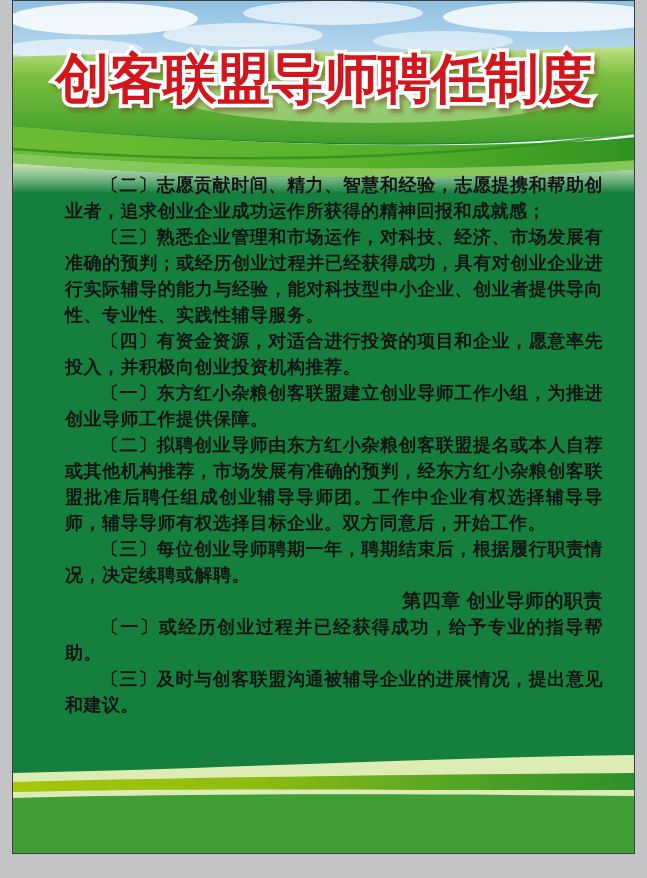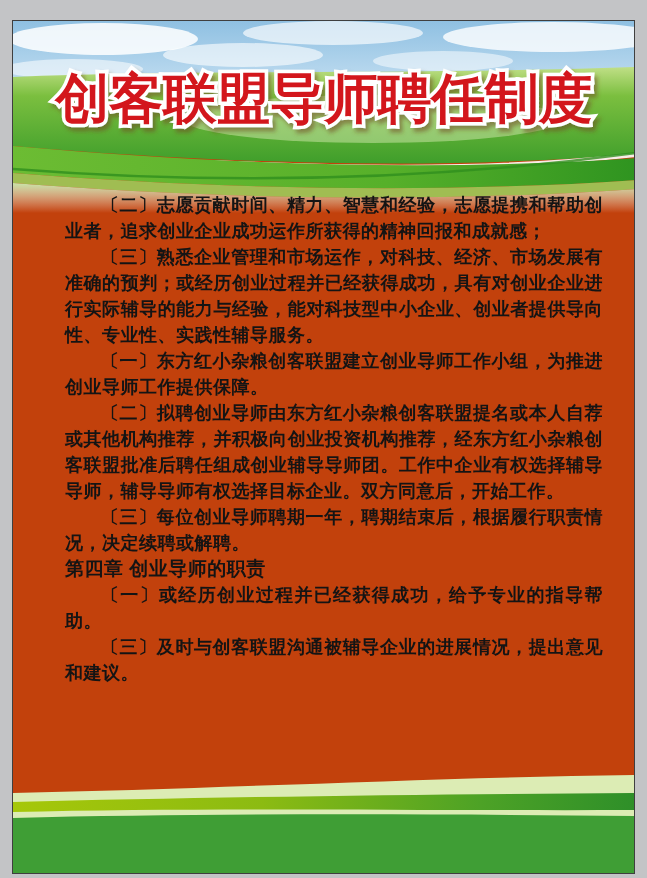--- a/index.html
+++ b/index.html
@@ -4,41 +4,41 @@
 <style>
   html,body{margin:0;padding:0;}
   body{
     width:647px;height:878px;
     background:#c3c4c6;
     font-family:"Liberation Sans","DejaVu Sans",sans-serif;
     position:relative;
     overflow:hidden;
   }
   .poster{
-    position:absolute;left:12px;top:20px;
+    position:absolute;left:12px;top:0;
     width:621px;height:852px;
-    background:#c2410c;
+    background:#15803d;
     border:1px solid #3f3f3f;
     overflow:hidden;
   }
   .header-art{
     position:absolute;left:0;top:0;width:623px;height:192px;
     display:block;
   }
   .doc{
     position:absolute;left:52px;top:171px;width:538px;
     font-size:18px;line-height:26px;
     font-weight:bold;color:#141414;
     text-align:justify;
     letter-spacing:0.5px;
   }
   .doc p{margin:0;padding:0;}
   .para{text-indent:2em;}
   .chapter-heading{
-    text-align:left;text-indent:0;
+    text-align:right;text-indent:0;
     font-size:19px;
   }
   .footer-art{
     position:absolute;left:0;bottom:0;width:623px;height:112px;
     display:block;
   }
 </style>
 </head>
 <body>
 
@@ -94,22 +94,23 @@
     <path d="M0,162 C200,178 420,182 623,168 L623,192 L0,192 Z" fill="url(#fadeGrad)"></path>
 
     <path d="M0,148 C220,165 430,158 623,132" stroke="#2f8f1e" stroke-width="2.5" fill="none" opacity="0.8"></path>
 
     <text x="311" y="96" text-anchor="middle" font-family="Liberation Sans, DejaVu Sans, sans-serif" font-size="54" font-weight="bold" fill="#d3161c" stroke="#ffffff" stroke-width="7" paint-order="stroke" textLength="537" lengthAdjust="spacingAndGlyphs" filter="url(#titleShadow)">创客联盟导师聘任制度</text>
   </svg>
 
   <div class="doc">
     <p class="para">〔二〕志愿贡献时间、精力、智慧和经验，志愿提携和帮助创业者，追求创业企业成功运作所获得的精神回报和成就感；</p>
     <p class="para">〔三〕熟悉企业管理和市场运作，对科技、经济、市场发展有准确的预判；或经历创业过程并已经获得成功，具有对创业企业进行实际辅导的能力与经验，能对科技型中小企业、创业者提供导向性、专业性、实践性辅导服务。</p>
+    <p class="para">〔四〕有资金资源，对适合进行投资的项目和企业，愿意率先投入，并积极向创业投资机构推荐。</p>
     <p class="para">〔一〕东方红小杂粮创客联盟建立创业导师工作小组，为推进创业导师工作提供保障。</p>
-    <p class="para">〔二〕拟聘创业导师由东方红小杂粮创客联盟提名或本人自荐或其他机构推荐，并积极向创业投资机构推荐，经东方红小杂粮创客联盟批准后聘任组成创业辅导导师团。工作中企业有权选择辅导导师，辅导导师有权选择目标企业。双方同意后，开始工作。</p>
+    <p class="para">〔二〕拟聘创业导师由东方红小杂粮创客联盟提名或本人自荐或其他机构推荐，市场发展有准确的预判，经东方红小杂粮创客联盟批准后聘任组成创业辅导导师团。工作中企业有权选择辅导导师，辅导导师有权选择目标企业。双方同意后，开始工作。</p>
     <p class="para">〔三〕每位创业导师聘期一年，聘期结束后，根据履行职责情况，决定续聘或解聘。</p>
     <p class="chapter-heading">第四章 创业导师的职责</p>
     <p class="para">〔一〕或经历创业过程并已经获得成功，给予专业的指导帮助。</p>
     <p class="para">〔三〕及时与创客联盟沟通被辅导企业的进展情况，提出意见和建议。</p>
   </div>
 
   <svg class="footer-art" viewBox="0 0 623 112" preserveAspectRatio="none">
     <defs>
       <linearGradient id="stripeGrad" x1="0" y1="0" x2="1" y2="0">
         <stop offset="0" stop-color="#a6c709"></stop>

